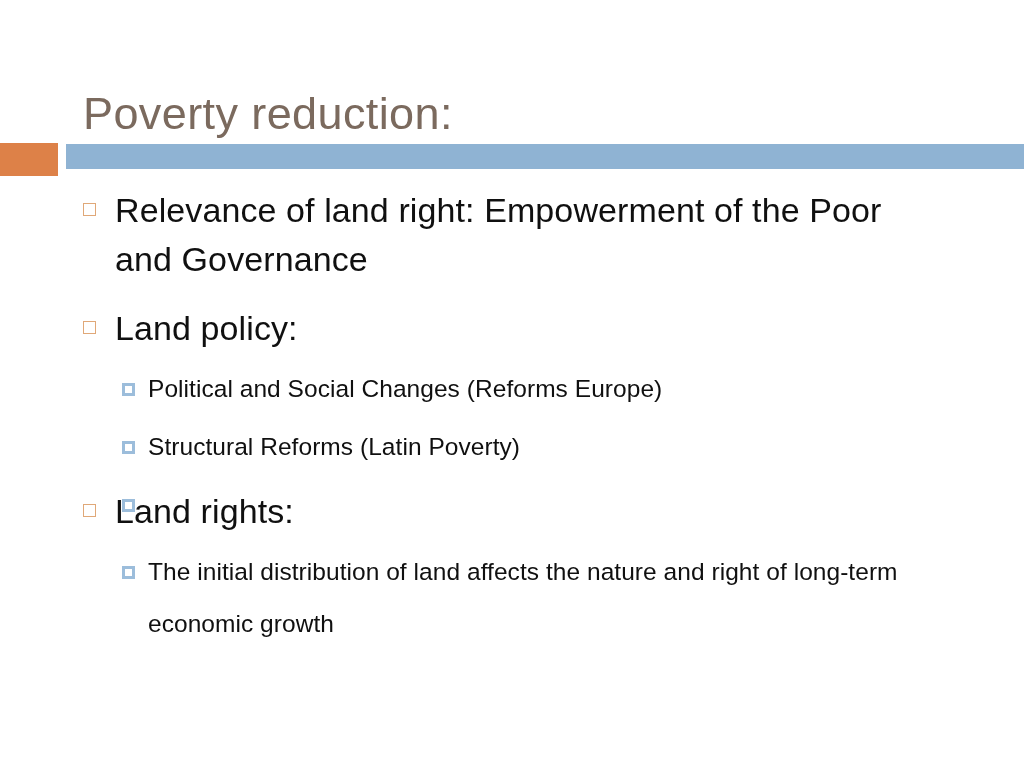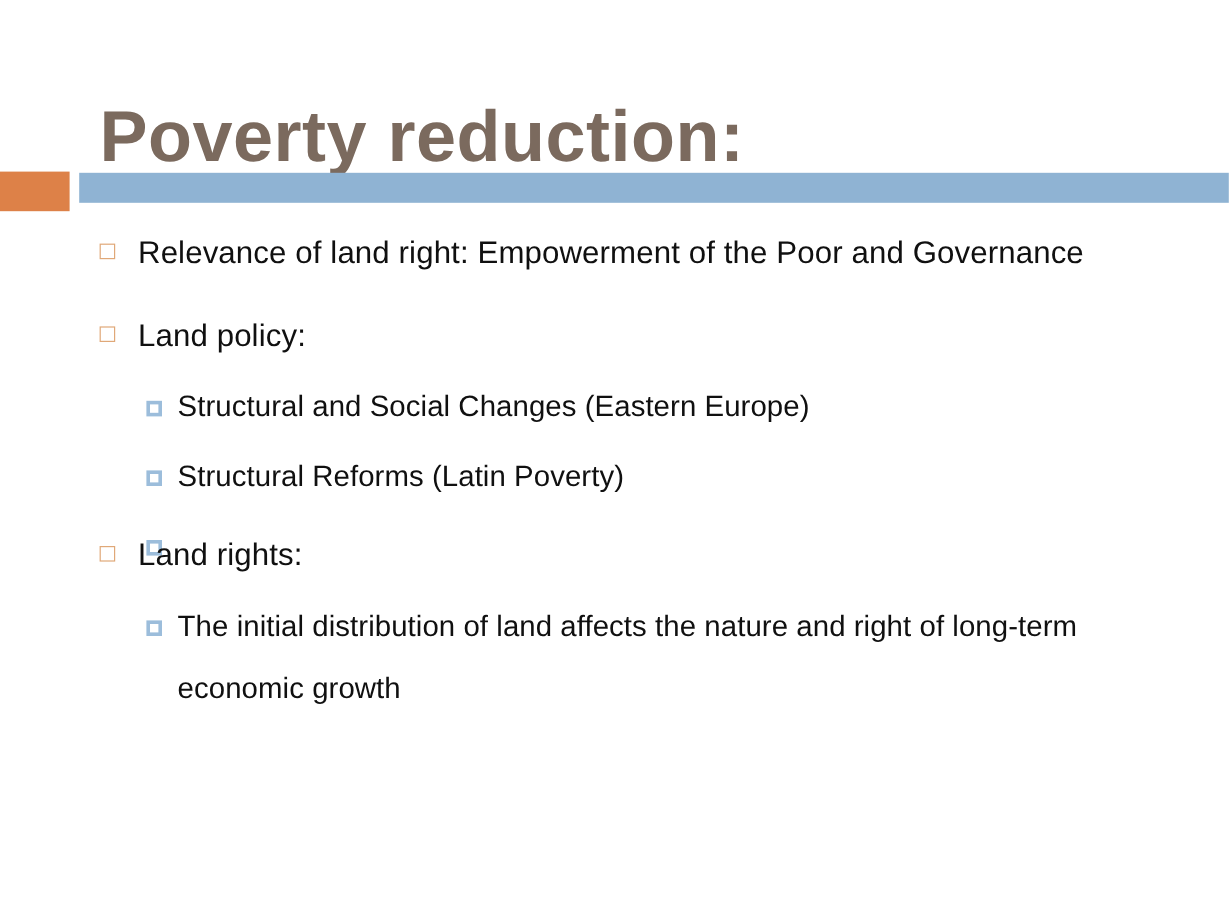--- a/index.html
+++ b/index.html
@@ -21,23 +21,23 @@
     height: 768px;
     background: #ffffff;
   }
 
   
   .slide-title {
     position: absolute;
     left: 83px;
     top: 50px;
     width: 880px;
-    font-size: 60px;
+    font-size: 45px;
     line-height: 58px;
-    font-weight: bold;
+    font-weight: normal;
     color: #7b6a5e;
     letter-spacing: 0.4px;
     white-space: nowrap;
     margin-top: 35px;
   }
 
   
   .rule-orange {
     position: absolute;
     left: 0px;
@@ -67,21 +67,21 @@
     position: relative;
     display: block;
   }
 
   
   .lvl1 {
     padding-left: 115px;
     margin-bottom: 10px;
   }
   .lvl1 .btext {
-    font-size: 26px;
+    font-size: 34px;
     line-height: 49px;
     color: #101010;
     letter-spacing: 0.1px;
     max-width: 830px;
   }
   .lvl1 .marker {
     position: absolute;
     left: 83px;
     top: 17px;
     width: 11px;
@@ -142,21 +142,21 @@
       <div class="btext">Relevance of land right: Empowerment of the Poor and Governance</div>
     </div>
 
     <div class="bullet lvl1 gap-before">
       <span class="marker"></span>
       <div class="btext">Land policy:</div>
     </div>
 
     <div class="bullet lvl2">
       <span class="marker"></span>
-      <div class="btext">Structural and Social Changes (Eastern Europe)</div>
+      <div class="btext">Political and Social Changes (Reforms Europe)</div>
     </div>
 
     <div class="bullet lvl2">
       <span class="marker"></span>
       <div class="btext">Structural Reforms (Latin Poverty)</div>
     </div>
 
     <div class="bullet lvl2 gap-after">
       <span class="marker"></span>
     </div>

